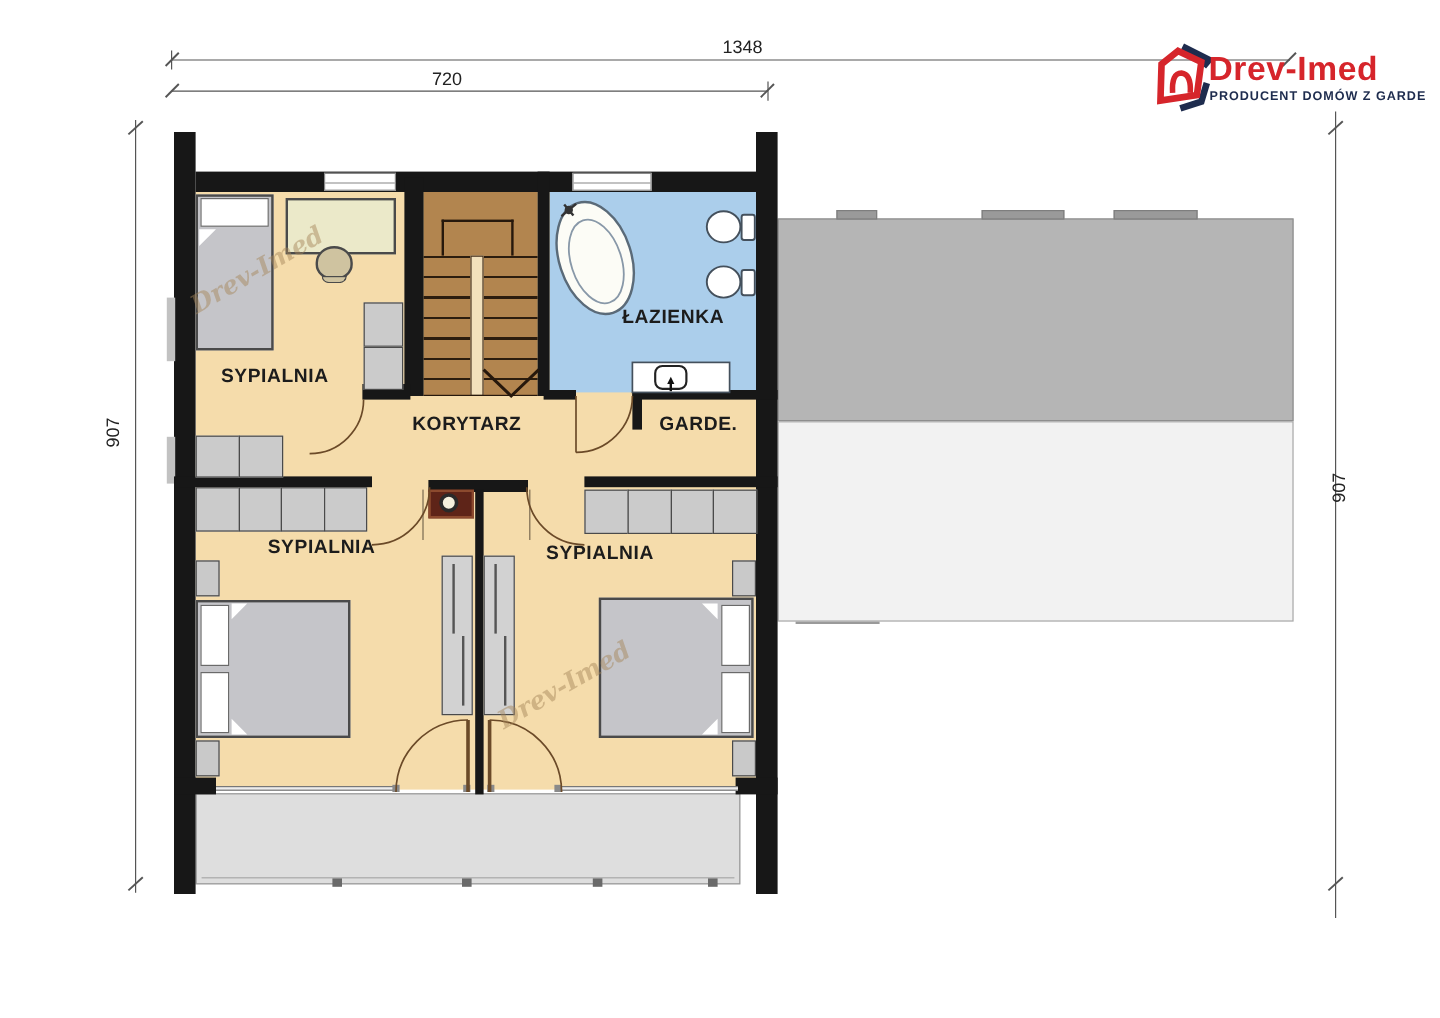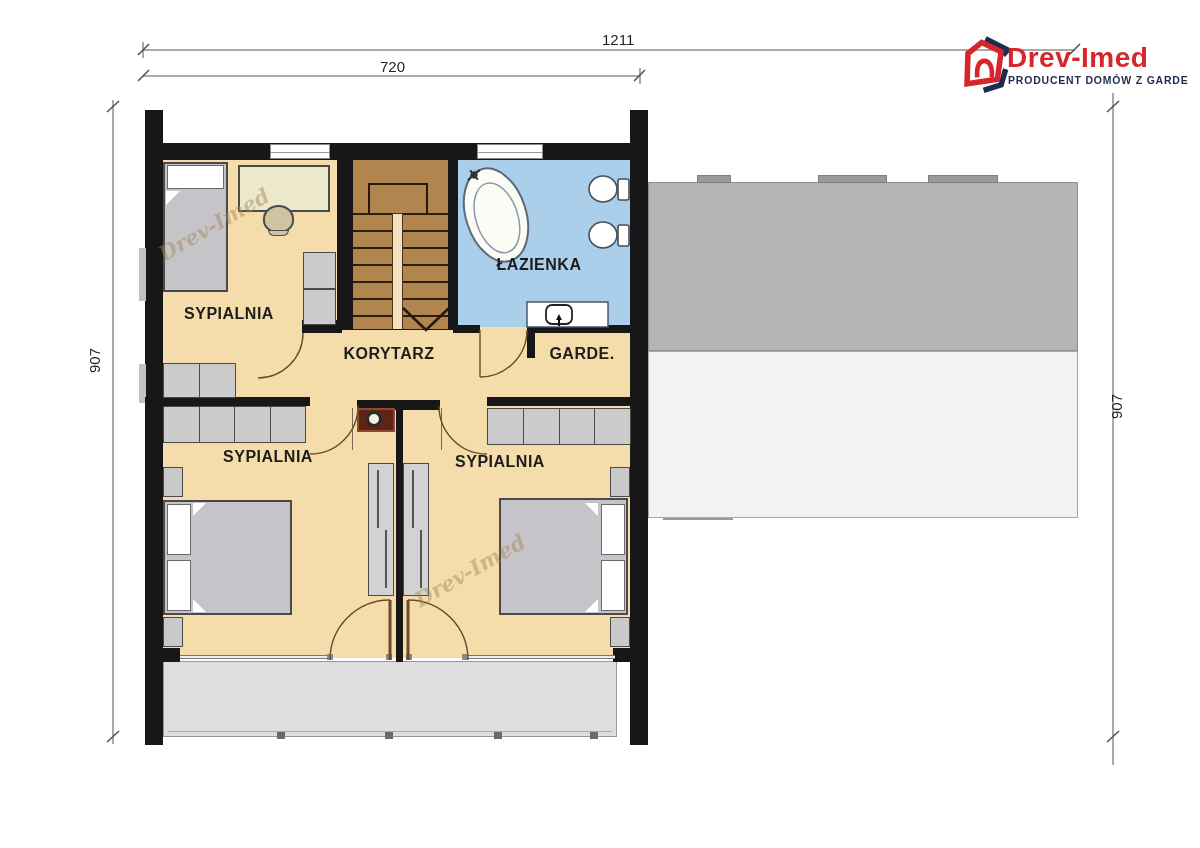--- a/index.html
+++ b/index.html
@@ -203,28 +203,28 @@
 
     <g transform="translate(956,36) scale(0.92)">
       <path d="M32 3 L56 15 L51 21" fill="none" stroke="#1e2c4e" stroke-width="6" stroke-linejoin="miter"></path>
       <path d="M54 36 L49 53 L30 59" fill="none" stroke="#1e2c4e" stroke-width="6"></path>
       <path d="M28 7 L49 17 L45 47 L12 52 L13 19 Z" fill="none" stroke="#d6252b" stroke-width="6" stroke-linejoin="miter"></path>
       <path d="M23 45 Q22 27 31 27 Q40 28 39 45" fill="none" stroke="#d6252b" stroke-width="5"></path>
     </g>
   </svg>
 
   <div class="room-label" style="left:170px;top:305px;width:118px;">SYPIALNIA</div>
-  <div class="room-label" style="left:488px;top:256px;width:102px;">ŁAZIENKA</div>
+  <div class="room-label" style="left:510px;top:256px;width:102px;">ŁAZIENKA</div>
   <div class="room-label" style="left:338px;top:345px;width:102px;">KORYTARZ</div>
   <div class="room-label" style="left:540px;top:345px;width:84px;">GARDE.</div>
   <div class="room-label" style="left:209px;top:448px;width:118px;">SYPIALNIA</div>
   <div class="room-label" style="left:441px;top:453px;width:118px;">SYPIALNIA</div>
 
-  <div class="dim-label" style="left:602px;top:31px;">1211</div>
-  <div class="dim-label" style="left:380px;top:58px;">720</div>
+  <div class="dim-label" style="left:602px;top:31px;">1348</div>
+  <div class="dim-label" style="left:360px;top:58px;">720</div>
   <div class="dim-label dim-vert" style="left:82px;top:352px;">907</div>
   <div class="dim-label dim-vert" style="left:1104px;top:398px;">907</div>
 
   <div class="watermark" style="left:152px;top:212px;">Drev-Imed</div>
   <div class="watermark" style="left:408px;top:558px;">Drev-Imed</div>
 
   <div class="logo-brand">Drev-Imed</div>
   <div class="logo-tagline">PRODUCENT DOMÓW Z GARDE</div>
 
 </div>

